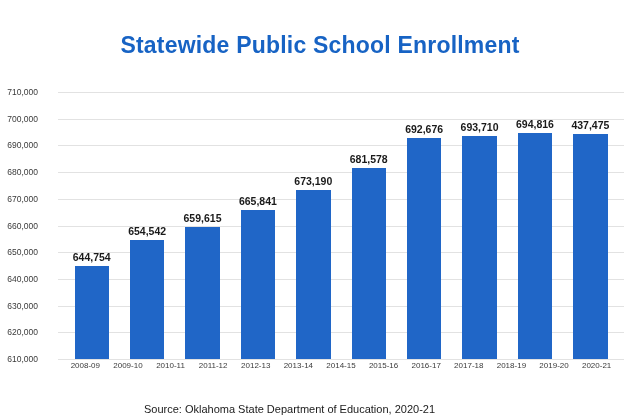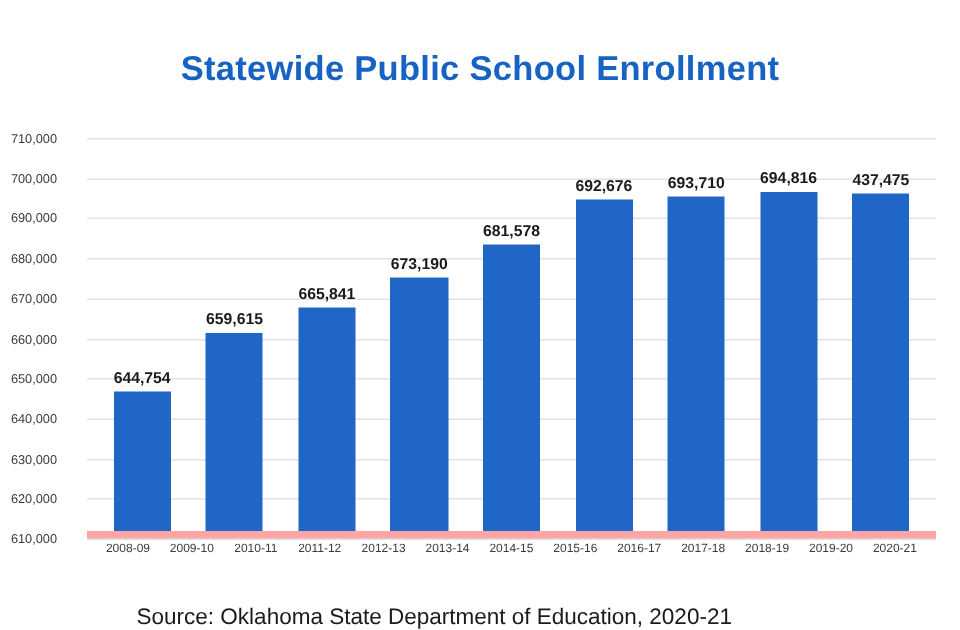--- a/index.html
+++ b/index.html
@@ -32,21 +32,21 @@
     letter-spacing: 0.2px;
   }
   
   #plot-area {
     position: absolute;
     left: 58px;
     top: 72px;
     width: 566px;
     height: 268px;
     box-sizing: border-box;
-    border-bottom: 6px solid #fca5a5;
+    border-bottom: 1px solid #fca5a5;
   }
   .gridline {
     position: absolute;
     left: 0;
     width: 100%;
     height: 1px;
     background: #e2e2e2;
   }
   .ytick-label {
     position: absolute;
@@ -107,21 +107,21 @@
     font-size: 8px;
     color: #3a3a3a;
     white-space: nowrap;
   }
   #source-note {
     position: absolute;
     left: 0;
     top: 383px;
     width: 579px;
     text-align: center;
-    font-size: 15px;
+    font-size: 11px;
     color: #1a1a1a;
   }
 </style>
 </head>
 <body>
 
 <div id="chart-root">
 
   <div id="chart-title">Statewide Public School Enrollment</div>
 
@@ -149,20 +149,24 @@
         <div class="ytick-label" style="top: 240.3px;">620,000</div>
         <div class="gridline" style="top: 267px;"></div>
         <div class="ytick-label" style="top: 267px;">610,000</div>
       </div>
     <div id="bars">
         <div class="bar-slot">
           <div class="bar" style="height: 92.7932px; background: rgb(32, 102, 199);"></div>
           <div class="bar-value" style="bottom: 95.7932px;">644,754</div>
         </div>
         <div class="bar-slot">
+          <div class="bar" style="height: 118.927px; background: rgb(32, 102, 199);"></div>
+          <div class="bar-value" style="bottom: 121.927px;">654,542</div>
+        </div>
+        <div class="bar-slot">
           <div class="bar" style="height: 132.472px; background: rgb(32, 102, 199);"></div>
           <div class="bar-value" style="bottom: 135.472px;">659,615</div>
         </div>
         <div class="bar-slot">
           <div class="bar" style="height: 149.095px; background: rgb(32, 102, 199);"></div>
           <div class="bar-value" style="bottom: 152.095px;">665,841</div>
         </div>
         <div class="bar-slot">
           <div class="bar" style="height: 168.717px; background: rgb(32, 102, 199);"></div>
           <div class="bar-value" style="bottom: 171.717px;">673,190</div>

